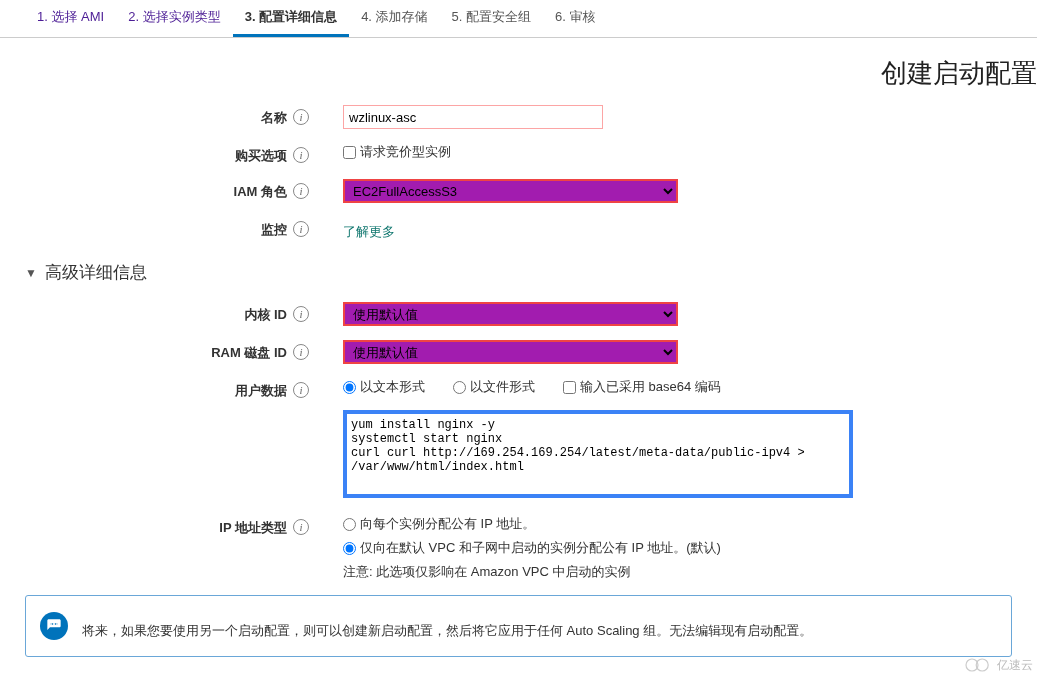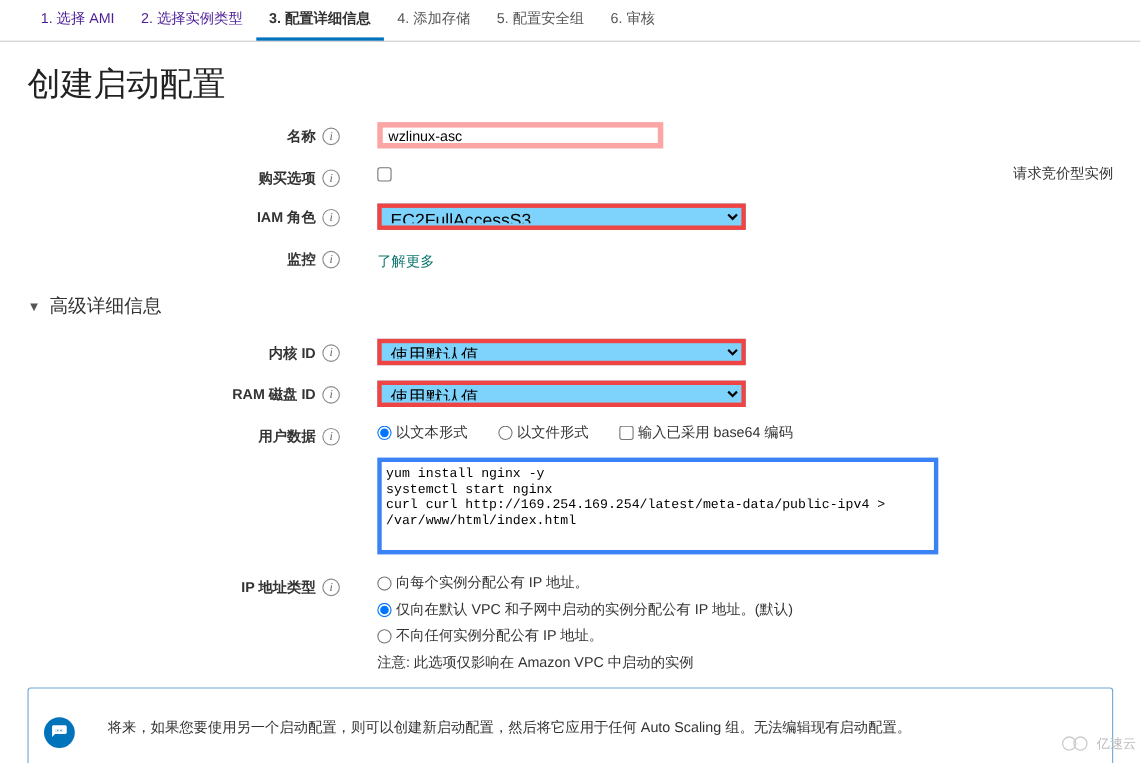--- a/index.html
+++ b/index.html
@@ -1,38 +1,38 @@
 <!DOCTYPE html>
 <html><head>
 <meta charset="utf-8">
 <style>
   * { box-sizing: border-box; margin: 0; padding: 0; }
   body { font-family: Arial, "Microsoft YaHei", sans-serif; font-size: 13px; color: #333; background: #fff; width: 1037px; }
   .tabs { display: flex; border-bottom: 1px solid #ccc; padding-left: 25px; }
   .tab { padding: 8px 12px; color: #555; cursor: pointer; }
   .tab.link { color: #4c1d95; }
   .tab.active { color: #333; font-weight: bold; border-bottom: 3px solid #0073bb; text-align: center; }
-  h1.page-title { font-size: 30px; font-weight: normal; color: #222; margin: 18px 0 14px 25px; }
+  h1.page-title { font-size: 26px; font-weight: normal; color: #222; margin: 18px 0 14px 25px; text-align: right; }
   .form-area { margin-left: 25px; margin-right: 25px; }
   .row { display: flex; align-items: flex-start; margin-bottom: 14px; }
   .label { width: 290px; text-align: right; padding-right: 6px; font-weight: bold; color: #333; padding-top: 4px; }
   .info-icon { width: 16px; height: 16px; border: 1px solid #888; border-radius: 50%; display: inline-flex; align-items: center; justify-content: center; font-size: 11px; color: #666; margin-left: 6px; font-family: Georgia, serif; font-style: italic; font-weight: normal; cursor: pointer; position: relative; top: -1px;}
   .control { margin-left: 28px; flex: 1; }
-  .txt-input { width: 260px; padding: 3px 5px; border: 5px solid #fca5a5; font-size: 13px; height: 24px; }
-  .select { width: 335px; padding: 2px 4px; border: 4px solid #ef4444; font-size: 16px; height: 24px; background: #7dd3fc; }
-  .checkbox-row { display: flex; align-items: center; gap: 4px; justify-content: space-between; }
+  .txt-input { width: 260px; padding: 3px 5px; border: 1px solid #fca5a5; font-size: 13px; height: 24px; }
+  .select { width: 335px; padding: 2px 4px; border: 2px solid #ef4444; font-size: 13px; height: 24px; background: #a21caf; }
+  .checkbox-row { display: flex; align-items: center; gap: 4px; }
   .link { color: #0f766e; cursor: pointer; }
   .section-header { display: flex; align-items: center; margin: 20px 0 18px 25px; font-size: 17px; color: #333; cursor: pointer;}
   .caret-down { display:inline-block; margin-right: 8px; font-size: 12px; color: #555; }
   .radio-line { display: flex; align-items: center; gap: 4px; margin-bottom: 6px; }
   textarea.user-data { width: 510px; height: 88px; font-family: "Courier New", monospace; font-size: 12px; padding: 4px; border: 4px solid #3b82f6; resize: none; }
-  .note-box { margin: 14px 25px 10px 25px; border: 1px solid #6aa7d8; border-radius: 3px; padding: 26px 14px; display: flex; align-items: flex-start; gap: 30px; background: #fff; }
+  .note-box { margin: 14px 25px 10px 25px; border: 1px solid #6aa7d8; border-radius: 3px; padding: 16px 14px; display: flex; align-items: flex-end; gap: 14px; background: #fff; }
   .chat-icon { width: 28px; height: 28px; border-radius: 50%; background: #0073bb; color: #fff; display: flex; align-items: center; justify-content: center; flex-shrink: 0;}
   .chat-icon svg { width: 16px; height: 16px; fill: #fff;}
-  .watermark { position: fixed; right: 4px; bottom: 9px; font-size: 12px; color: #bbb; display:flex; align-items:center; gap:4px; pointer-events:none;}
+  .watermark { position: fixed; right: 4px; bottom: 20px; font-size: 12px; color: #bbb; display:flex; align-items:center; gap:4px; pointer-events:none;}
   .watermark-rings { width:30px; height:18px;}
 </style>
 </head>
 <body>
 
 <div class="tabs">
   <div class="tab link">1. 选择 AMI</div>
   <div class="tab link">2. 选择实例类型</div>
   <div class="tab active">3. 配置详细信息</div>
   <div class="tab">4. 添加存储</div>
@@ -131,24 +131,20 @@
     <div class="label"><span>IP 地址类型</span><span class="info-icon">i</span></div>
     <div class="control">
       <label class="radio-line">
           <input type="radio" name="iptype" style="">
           <span>向每个实例分配公有 IP 地址。</span>
         </label>
       <label class="radio-line">
           <input type="radio" name="iptype" checked="" style="">
           <span>仅向在默认 VPC 和子网中启动的实例分配公有 IP 地址。(默认)</span>
         </label>
-      <label class="radio-line">
-          <input type="radio" name="iptype" style="">
-          <span>不向任何实例分配公有 IP 地址。</span>
-        </label>
       <div style="margin-top:4px;">注意: 此选项仅影响在 Amazon VPC 中启动的实例</div>
     </div>
   </div>
 
 </div>
 
 <div class="note-box">
   <div class="chat-icon">
     <svg viewBox="0 0 24 24">
         <path d="M20 2H4c-1.1 0-2 .9-2 2v14l4-4h14c1.1 0 2-.9 2-2V4c0-1.1-.9-2-2-2zm-9 8H7V8h4v2zm6 0h-4V8h4v2z"></path>

